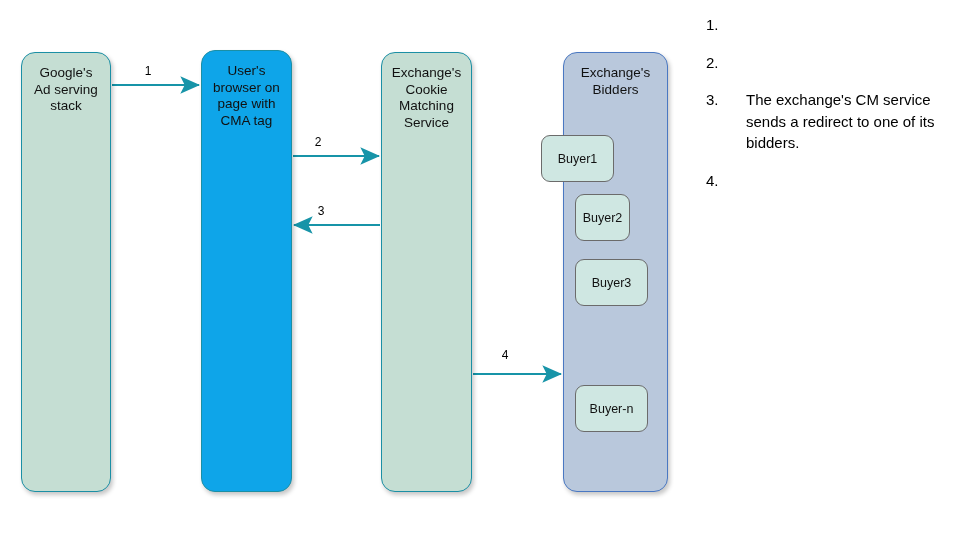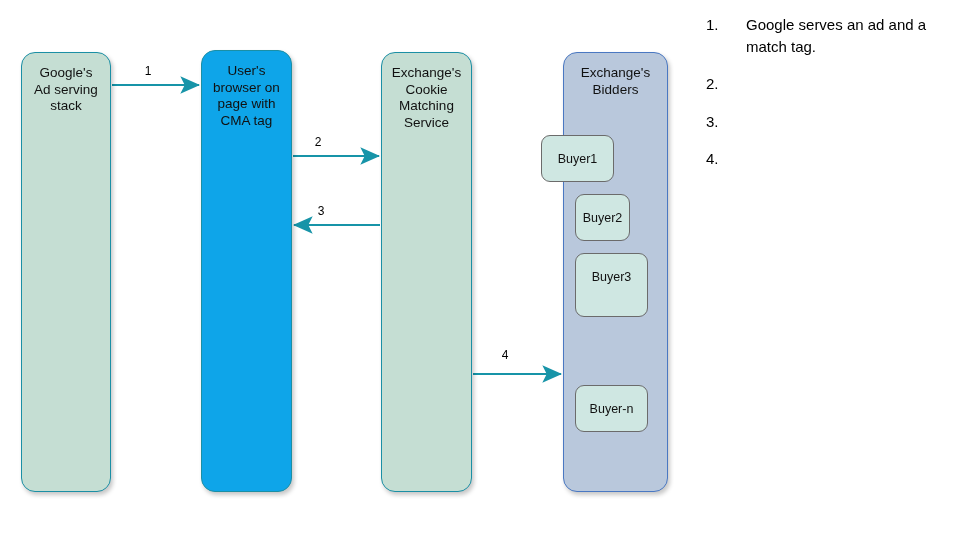--- a/index.html
+++ b/index.html
@@ -57,21 +57,21 @@
     background: #cfe7e2;
     border: 1.2px solid #6b6b6b;
     border-radius: 9px;
     font-size: 12.5px;
     line-height: 47px;
     text-align: center;
     color: #111111;
   }
   #buyer-1 { left: 541px; top: 135px; width: 73px; height: 47px; }
   #buyer-2 { left: 575px; top: 194px; width: 55px; height: 47px; }
-  #buyer-3 { left: 575px; top: 253px; width: 73px; height: 64px; }
+  #buyer-3 { left: 575px; top: 259px; width: 73px; height: 47px; }
   #buyer-n { left: 575px; top: 385px; width: 73px; height: 47px; text-align: center; }
 
   .arrow-label {
     position: absolute;
     font-size: 12px;
     color: #000000;
     text-align: center;
     width: 22px;
   }
   #arrow-label-1 { left: 137px; top: 64px; }
@@ -139,24 +139,24 @@
 <div class="buyer-box" id="buyer-n">Buyer-n</div>
 
 <div class="arrow-label" id="arrow-label-1">1</div>
 <div class="arrow-label" id="arrow-label-2">2</div>
 <div class="arrow-label" id="arrow-label-3">3</div>
 <div class="arrow-label" id="arrow-label-4">4</div>
 
 <div id="steps-list">
   <div class="step-row">
     <div class="step-num">1.</div>
-    <div class="step-text">Google serves an ad and a match tag.</div>
   </div>
   <div class="step-row">
     <div class="step-num">2.</div>
   </div>
   <div class="step-row">
     <div class="step-num">3.</div>
+    <div class="step-text">The exchange's CM service sends a redirect to one of its bidders.</div>
   </div>
   <div class="step-row">
     <div class="step-num">4.</div>
   </div>
 </div>
 
 </body></html>

